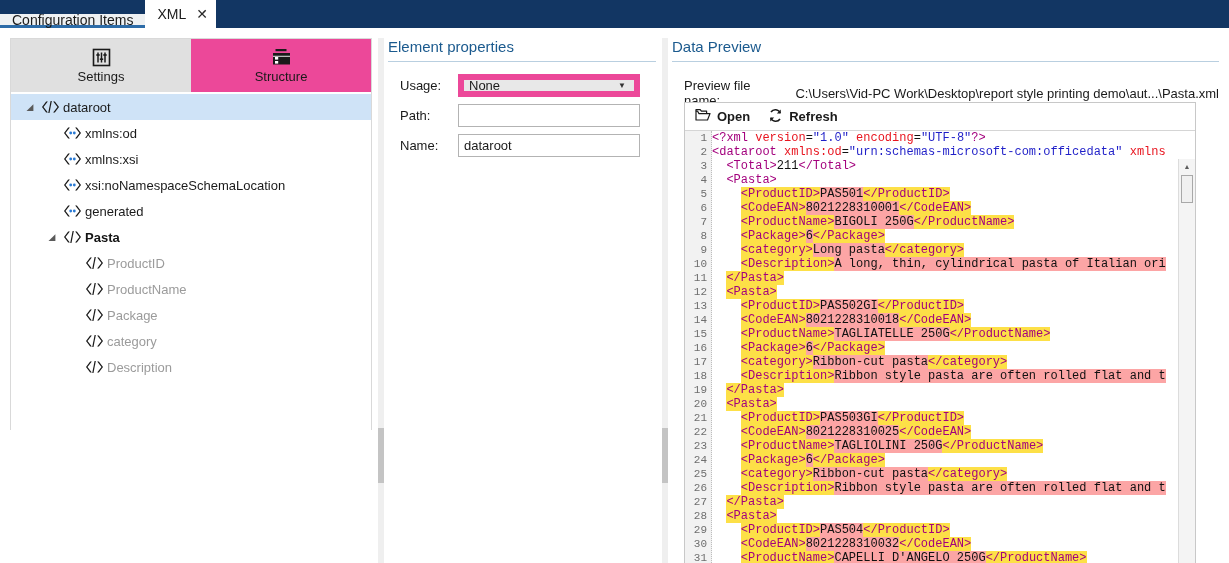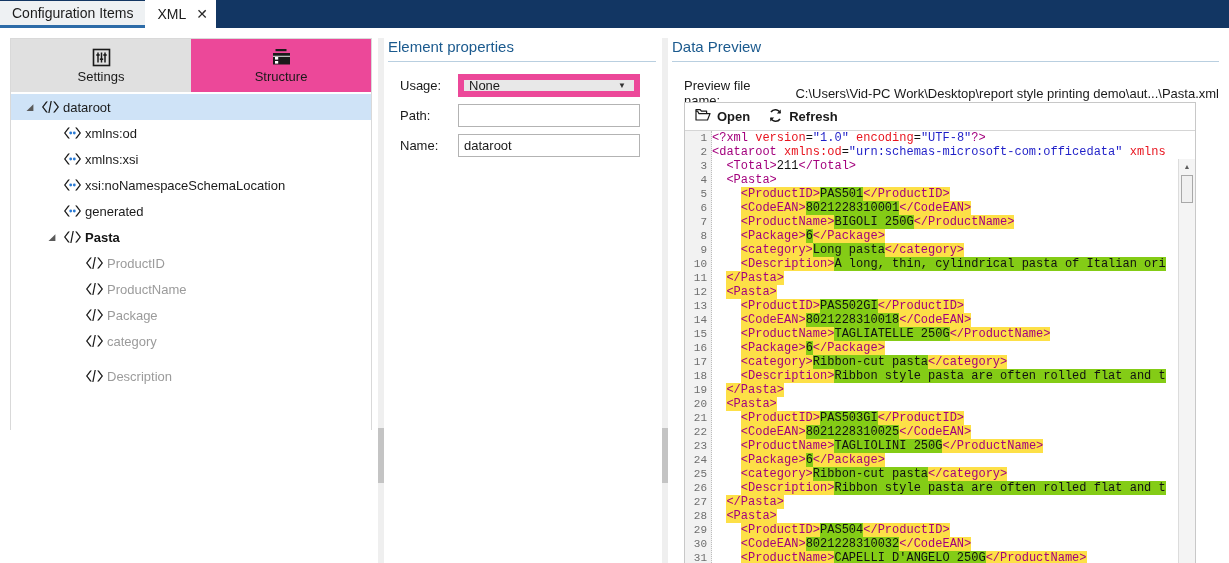--- a/index.html
+++ b/index.html
@@ -20,21 +20,21 @@
     height:26px;box-sizing:border-box;
     display:flex;align-items:center;
     padding:0 12px;
     font-size:14px;
     cursor:default;
     white-space:nowrap;
   }
   .tab.inactive{
     background:#eef1f3;color:#1b1b1b;
     border-bottom:3px solid #2d6ca8;
-    height:27px;
+    height:14px;
   }
   .tab.active{
     background:#ffffff;color:#1b1b1b;
     height:28px;
     padding-right:8px;
   }
   .tab .closex{
     margin-left:10px;font-size:14px;line-height:1;color:#2a2a2a;
     font-family:"Liberation Sans", sans-serif;
   }
@@ -138,21 +138,21 @@
     position:absolute;left:27px;top:0;right:18px;bottom:0;overflow:hidden;
     font-family:"Liberation Mono", monospace;font-size:12px;
     white-space:pre;
   }
   .cline{height:14px;line-height:14px;white-space:pre;}
   .tg{color:#a3007d;}
   .at{color:#e8151f;}
   .av{color:#1f1fc8;}
   .tx{color:#111111;}
   .hl-tag{background:#fde047;}
-  .hl-val{background:#84cc16;}
+  .hl-val{background:#fca5a5;}
 
   .vscroll{
     position:absolute;right:0;top:28px;width:17px;bottom:0;
     background:#f4f4f4;border-left:1px solid #dcdcdc;box-sizing:border-box;
   }
   .vs-up{height:15px;display:flex;align-items:center;justify-content:center;font-size:7px;color:#5d5d5d;}
   .vs-thumb{
     margin:1px 2px;height:26px;background:#f0f0f0;border:1px solid #a8a8a8;
   }
 </style>
@@ -311,21 +311,21 @@
           <span class="twist"></span>
           <span class="tico">
             <svg width="17" height="14" viewBox="0 0 18 14">
               <path d="M6.2 1.2 L1.6 7 L6.2 12.8 L4.4 12.8 L0 7 L4.4 1.2 Z" fill="#1a1a1a"></path>
               <path d="M11.8 1.2 L16.4 7 L11.8 12.8 L13.6 12.8 L18 7 L13.6 1.2 Z" fill="#1a1a1a"></path>
               <path d="M10.4 0.6 L7.9 13.4 L6.6 13.4 L9.1 0.6 Z" fill="#1a1a1a"></path>
             </svg>
           </span>
           <span class="tlabel dim">category</span>
         </div>
-        <div class="trow" style="padding-left: 56px; margin-top: 9px;">
+        <div class="trow" style="padding-left: 56px;">
           <span class="twist"></span>
           <span class="tico">
             <svg width="17" height="14" viewBox="0 0 18 14">
               <path d="M6.2 1.2 L1.6 7 L6.2 12.8 L4.4 12.8 L0 7 L4.4 1.2 Z" fill="#1a1a1a"></path>
               <path d="M11.8 1.2 L16.4 7 L11.8 12.8 L13.6 12.8 L18 7 L13.6 1.2 Z" fill="#1a1a1a"></path>
               <path d="M10.4 0.6 L7.9 13.4 L6.6 13.4 L9.1 0.6 Z" fill="#1a1a1a"></path>
             </svg>
           </span>
           <span class="tlabel dim">Description</span>
         </div>

